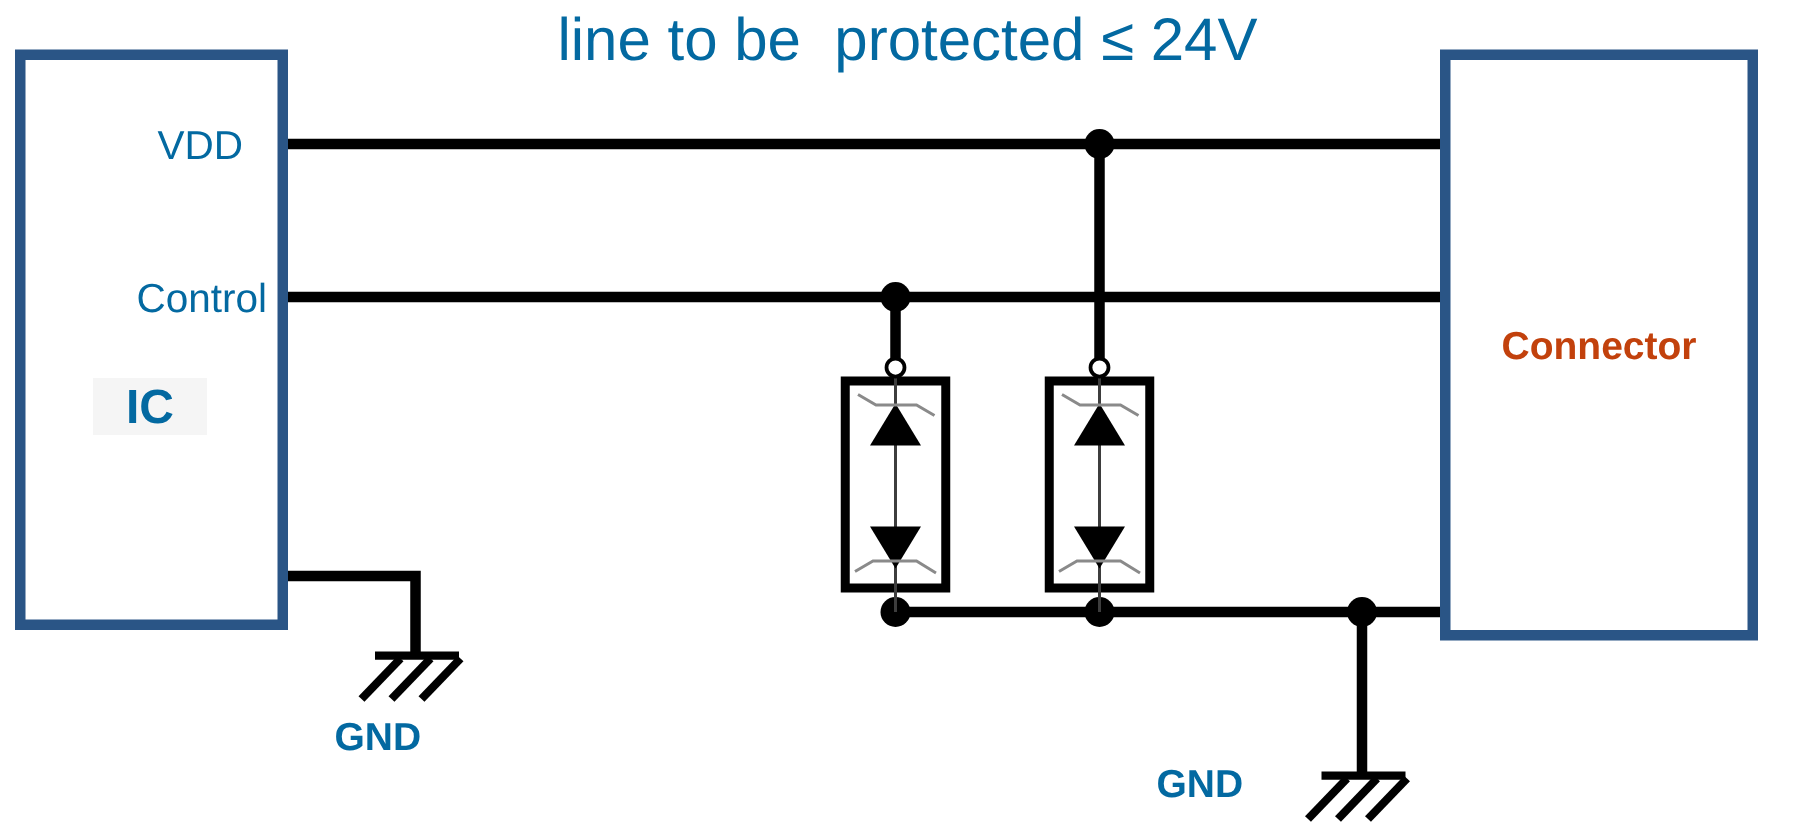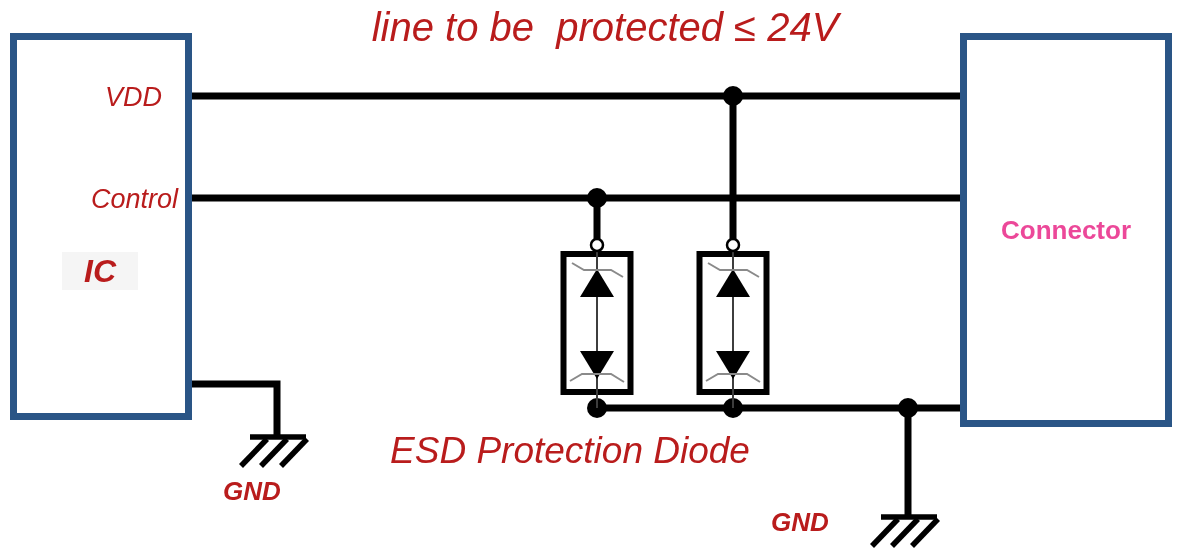--- a/index.html
+++ b/index.html
@@ -16,32 +16,32 @@
     position: absolute;
     border: 7px solid #2a5586;
     box-sizing: border-box;
     background: transparent;
   }
   .ic-box { left: 10px; top: 33px; width: 182px; height: 387px; }
   .connector-box {
     left: 960px; top: 33px; width: 212px; height: 394px;
     display: flex; align-items: center; justify-content: center;
   }
-  .label { position: absolute; color: #b91c1c; line-height: 1.2; font-style: italic; }
+  .label { position: absolute; color: #0369a1; line-height: 1.2; }
   .title {
     left: 290px; top: 3px; width: 630px;
     text-align: center; font-size: 40px; white-space: pre;
   }
   .pin-vdd   { left: 50px; top: 81px;  width: 112px; text-align: right; font-size: 27px; }
   .pin-ctrl  { left: 50px; top: 183px; width: 128px; text-align: right; font-size: 27px; }
   .ic-label  {
     left: 62px; top: 252px; width: 76px; text-align: center;
     font-size: 32px; font-weight: bold; background: #f5f5f5;
   }
-  .connector-label { font-size: 26px; font-weight: bold; color: #ec4899; }
+  .connector-label { font-size: 26px; font-weight: bold; color: #c2410c; }
   .esd-label { left: 355px; top: 429px; width: 430px; text-align: center; font-size: 37px; }
   .gnd-label { width: 90px; text-align: left; font-size: 26px; font-weight: bold; }
   .gnd-left  { left: 223px; top: 476px; }
   .gnd-right { left: 771px; top: 507px; }
 </style>
 </head>
 <body>
 
 <div class="canvas">
 
@@ -102,17 +102,16 @@
 
   <div class="box ic-box"></div>
   <div class="box connector-box">
     <span class="connector-label">Connector</span>
   </div>
 
   <div class="label title">line to be  protected ≤ 24V</div>
   <div class="label pin-vdd">VDD</div>
   <div class="label pin-ctrl">Control</div>
   <div class="label ic-label">IC</div>
-  <div class="label esd-label">ESD Protection Diode</div>
   <div class="label gnd-label gnd-left">GND</div>
   <div class="label gnd-label gnd-right">GND</div>
 
 </div>
 
 </body></html>

